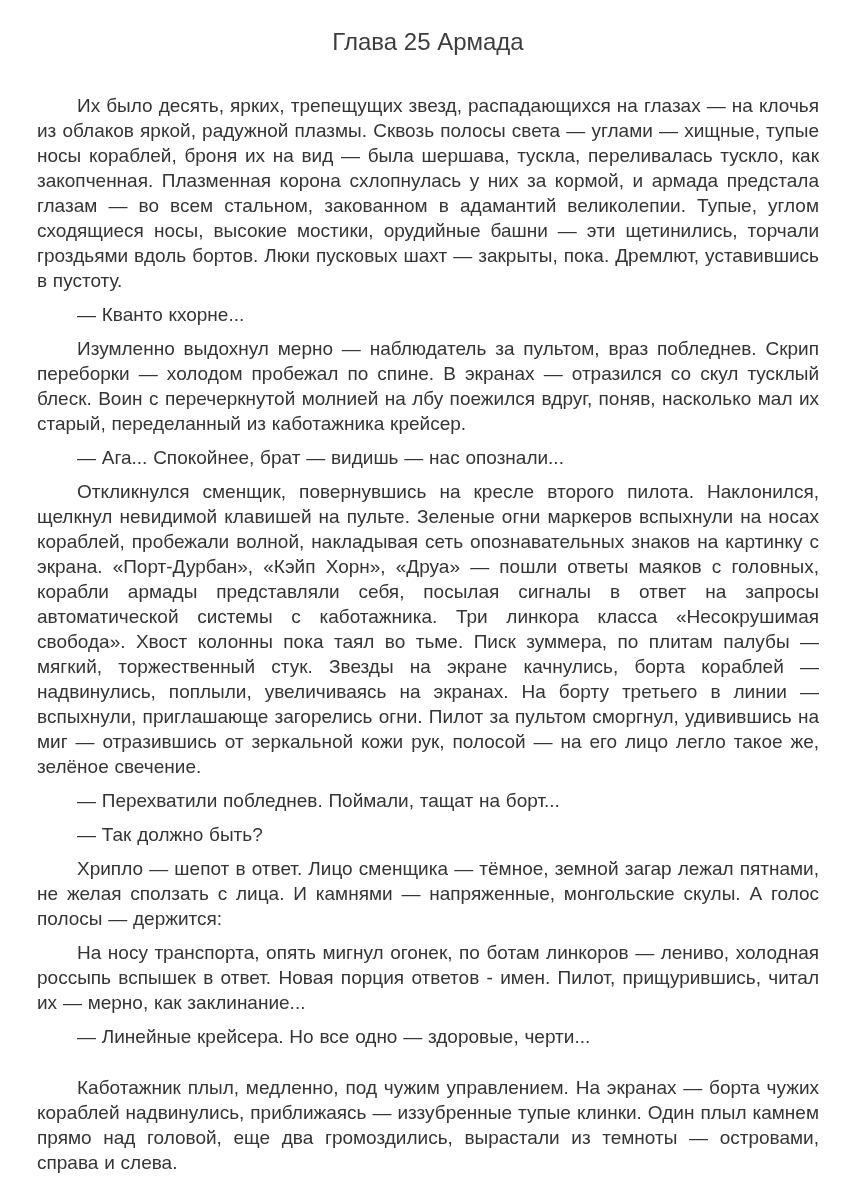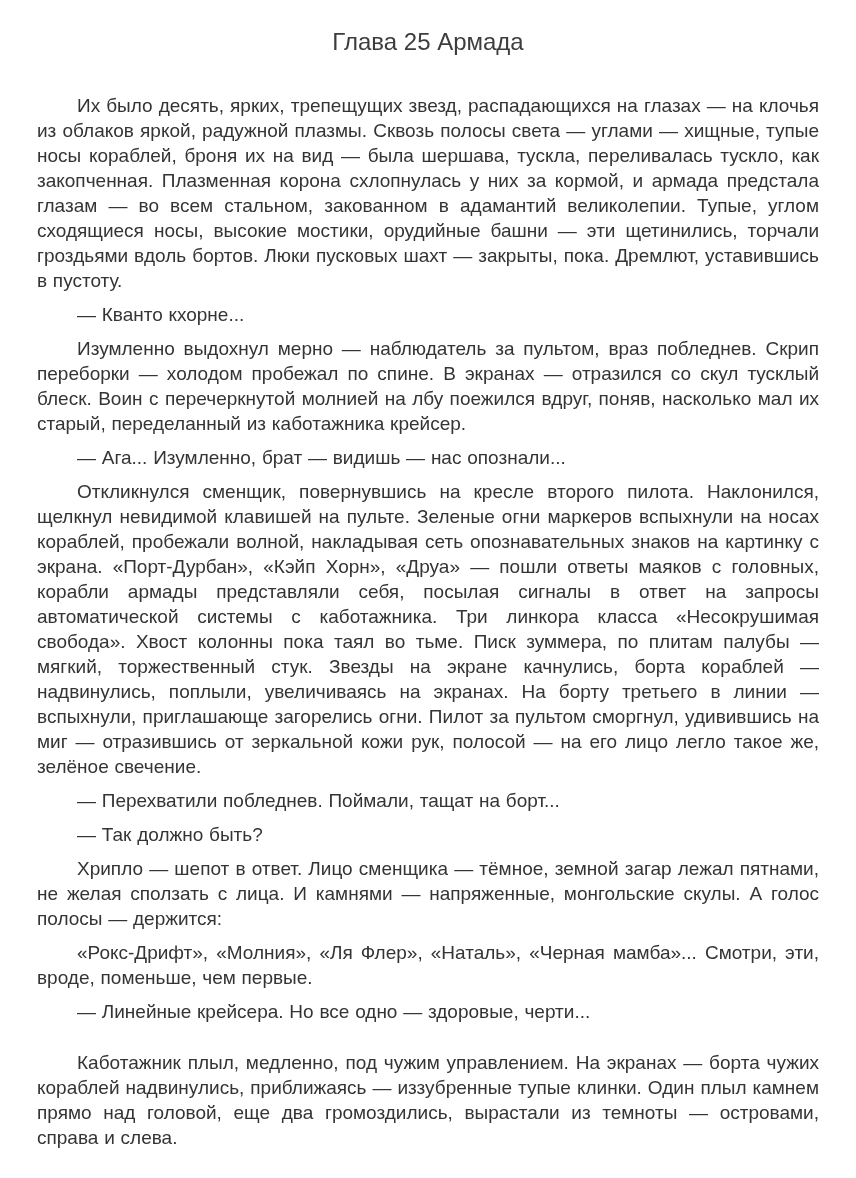--- a/index.html
+++ b/index.html
@@ -39,22 +39,22 @@
 </head>
 <body>
 
 <div class="page">
   <h1 class="chapter-title">Глава 25 Армада</h1>
 
   <div class="body-text">
     <p>Их было десять, ярких, трепещущих звезд, распадающихся на глазах — на клочья из облаков яркой, радужной плазмы. Сквозь полосы света — углами — хищные, тупые носы кораблей, броня их на вид — была шершава, тускла, переливалась тускло, как закопченная. Плазменная корона схлопнулась у них за кормой, и армада предстала глазам — во всем стальном, закованном в адамантий великолепии. Тупые, углом сходящиеся носы, высокие мостики, орудийные башни — эти щетинились, торчали гроздьями вдоль бортов. Люки пусковых шахт — закрыты, пока. Дремлют, уставившись в пустоту.</p>
     <p>— Кванто кхорне...</p>
     <p>Изумленно выдохнул мерно — наблюдатель за пультом, враз побледнев. Скрип переборки — холодом пробежал по спине. В экранах — отразился со скул тусклый блеск. Воин с перечеркнутой молнией на лбу поежился вдруг, поняв, насколько мал их старый, переделанный из каботажника крейсер.</p>
-    <p>— Ага... Изумленно, брат — видишь — нас опознали...</p>
+    <p>— Ага... Спокойнее, брат — видишь — нас опознали...</p>
     <p>Откликнулся сменщик, повернувшись на кресле второго пилота. Наклонился, щелкнул невидимой клавишей на пульте. Зеленые огни маркеров вспыхнули на носах кораблей, пробежали волной, накладывая сеть опознавательных знаков на картинку с экрана. «Порт-Дурбан», «Кэйп Хорн», «Друа» — пошли ответы маяков с головных, корабли армады представляли себя, посылая сигналы в ответ на запросы автоматической системы с каботажника. Три линкора класса «Несокрушимая свобода». Хвост колонны пока таял во тьме. Писк зуммера, по плитам палубы — мягкий, торжественный стук. Звезды на экране качнулись, борта кораблей — надвинулись, поплыли, увеличиваясь на экранах. На борту третьего в линии — вспыхнули, приглашающе загорелись огни. Пилот за пультом сморгнул, удивившись на миг — отразившись от зеркальной кожи рук, полосой — на его лицо легло такое же, зелёное свечение.</p>
     <p>— Перехватили побледнев. Поймали, тащат на борт...</p>
     <p>— Так должно быть?</p>
     <p>Хрипло — шепот в ответ. Лицо сменщика — тёмное, земной загар лежал пятнами, не желая сползать с лица. И камнями — напряженные, монгольские скулы. А голос полосы — держится:</p>
-    <p>«Рокс-Дрифт», «Молния», «Ля Флер», «Наталь», «Черная мамба»... Смотри, эти, вроде, поменьше, чем первые.</p>
+    <p>На носу транспорта, опять мигнул огонек, по ботам линкоров — лениво, холодная россыпь вспышек в ответ. Новая порция ответов - имен. Пилот, прищурившись, читал их — мерно, как заклинание...</p>
     <p>— Линейные крейсера. Но все одно — здоровые, черти...</p>
     <p class="scene-break">Каботажник плыл, медленно, под чужим управлением. На экранах — борта чужих кораблей надвинулись, приближаясь — иззубренные тупые клинки. Один плыл камнем прямо над головой, еще два громоздились, вырастали из темноты — островами, справа и слева.</p>
   </div>
 </div>
 
 </body></html>

